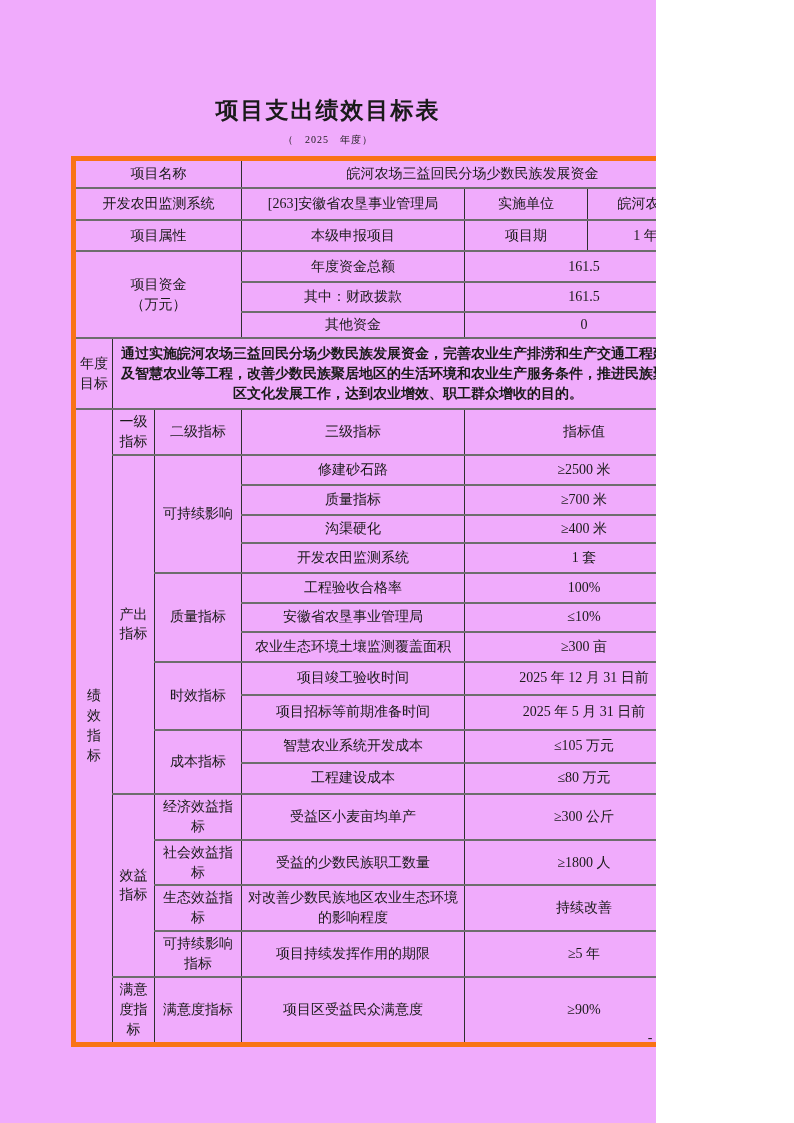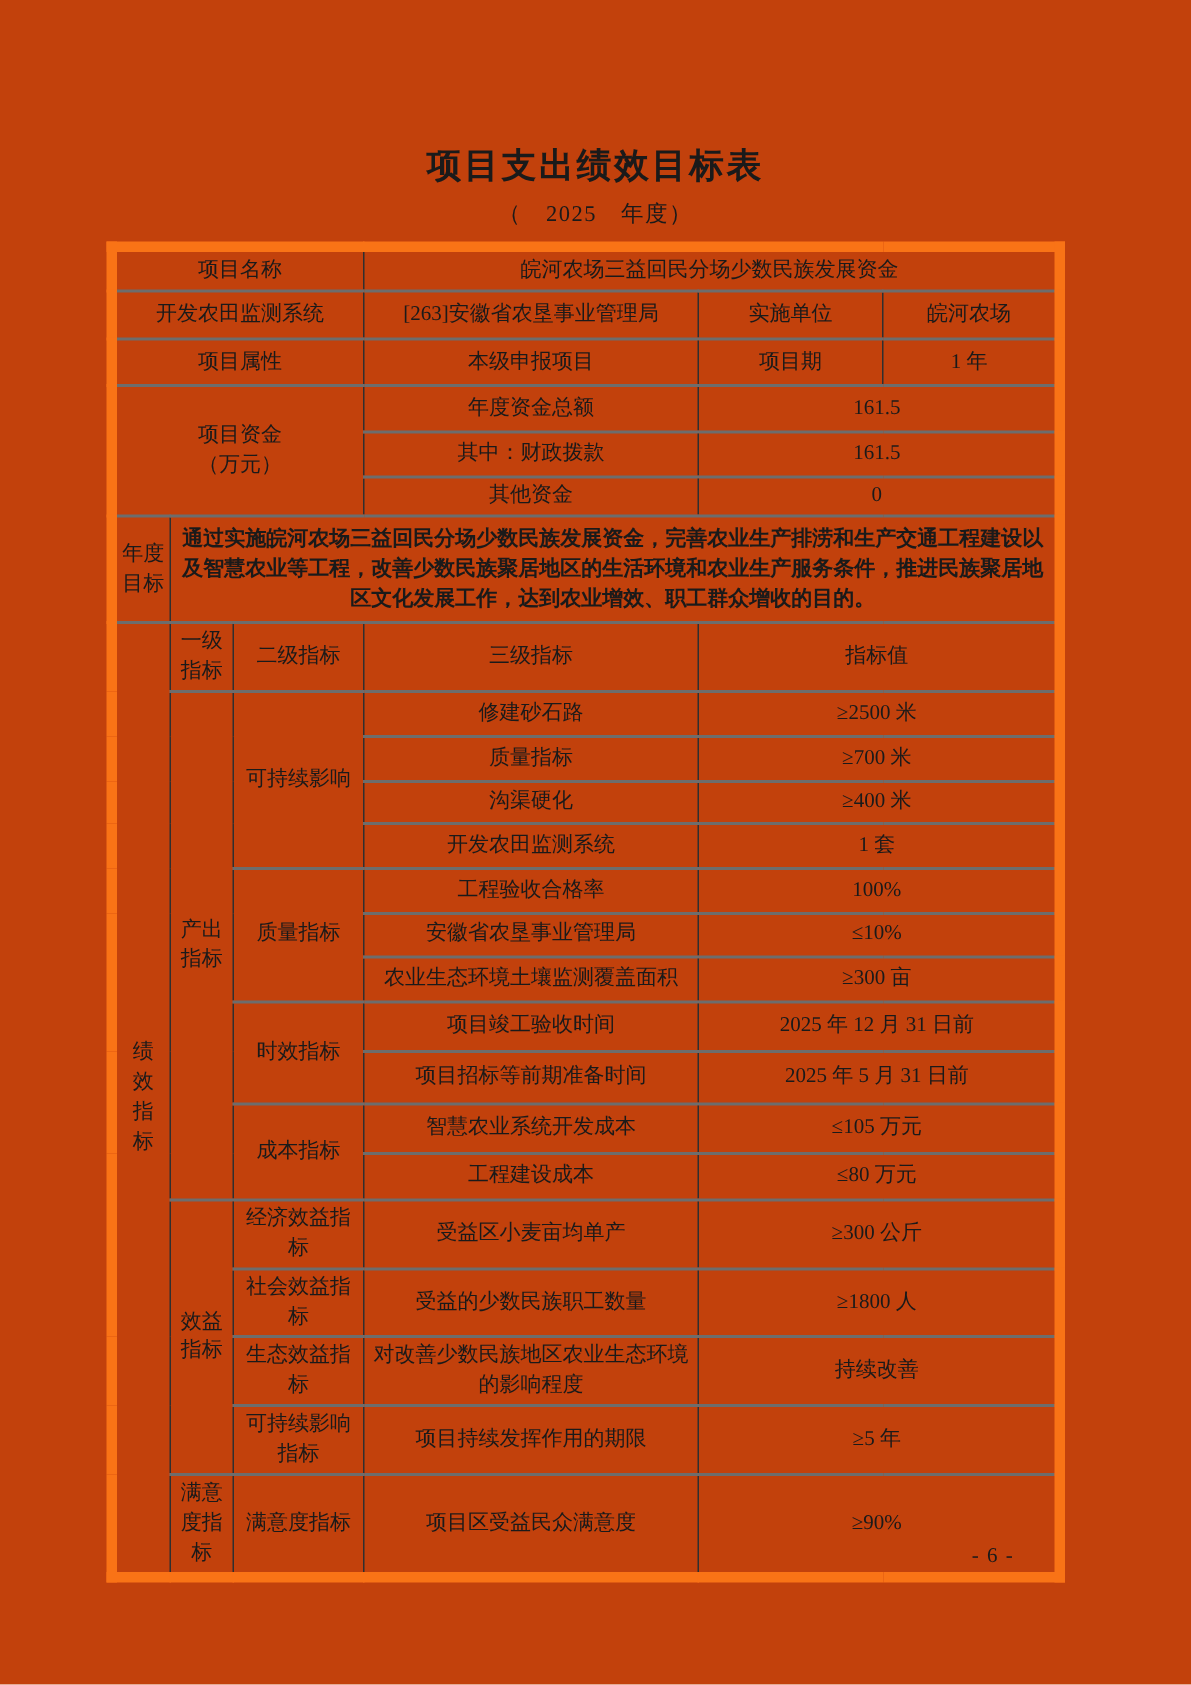--- a/index.html
+++ b/index.html
@@ -1,32 +1,32 @@
 <!DOCTYPE html>
 <html><head>
 <meta charset="utf-8">
 <style>
   html, body { margin:0; padding:0; background:#ffffff; }
   .page {
-    position:relative; width:794px; height:1123px; background:#c2410c;
+    position:relative; width:656px; height:1123px; background:#f0abfc;
     color:#1a1a1a; font-family:"Liberation Serif","DejaVu Serif",serif;
     overflow:hidden;
   }
   .doc-title {
     padding-top:96px; text-align:center;
     font-family:"Liberation Sans","DejaVu Sans",sans-serif;
     font-weight:700; font-size:23px; letter-spacing:2px; line-height:1.25;
   }
   .doc-subtitle {
-    text-align:center; font-size:15px; margin-top:8px; letter-spacing:1px;
+    text-align:center; font-size:10px; margin-top:8px; letter-spacing:1px;
   }
   table.form {
     border-collapse:collapse; table-layout:fixed;
     margin:9px 0 0 71px; width:632px;
-    border:7px solid #f97316;
+    border:5px solid #f97316;
   }
   table.form td {
     border-left:1px solid #2f2f2f; border-right:1px solid #2f2f2f;
     border-top:2px solid #6d6d6d; border-bottom:2px solid #6d6d6d;
     text-align:center; vertical-align:middle;
     font-size:14px; line-height:1.42; padding:2px 3px;
     white-space:pre-line; overflow:hidden;
   }
   td.goal-text {
     text-align:justify; padding:5px 7px 5px 6px; line-height:20px;

